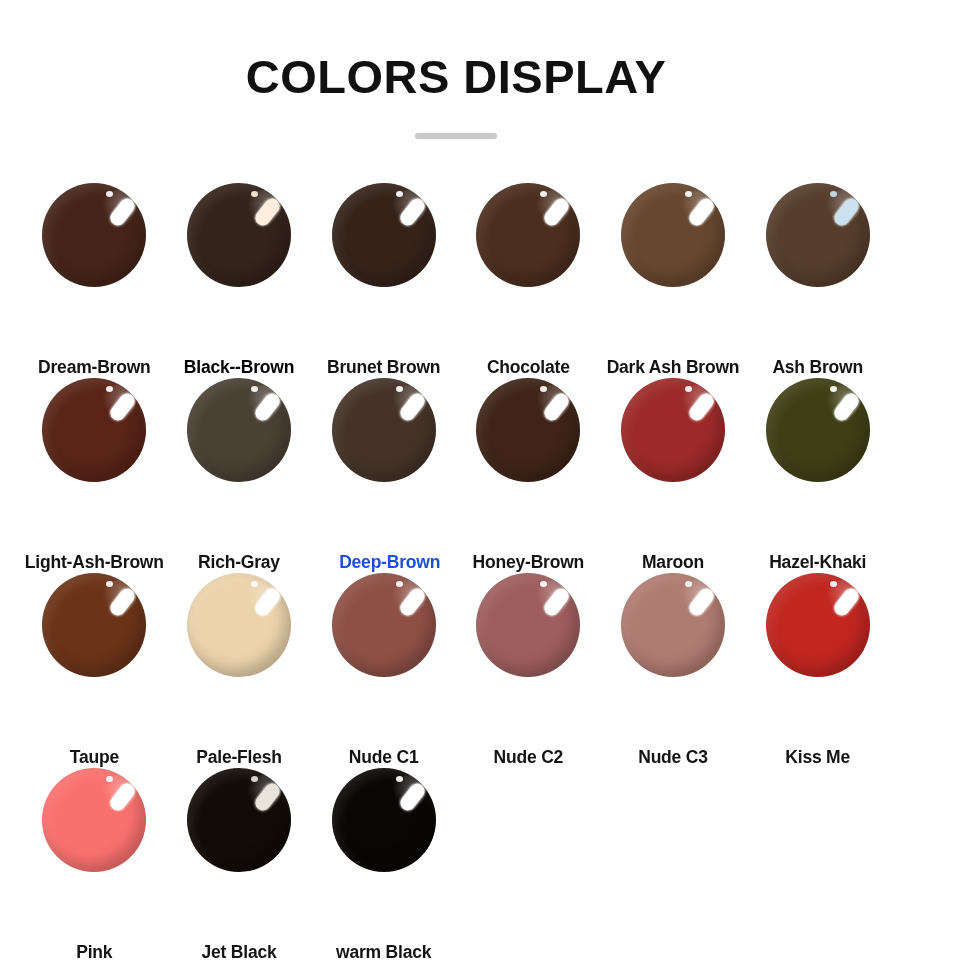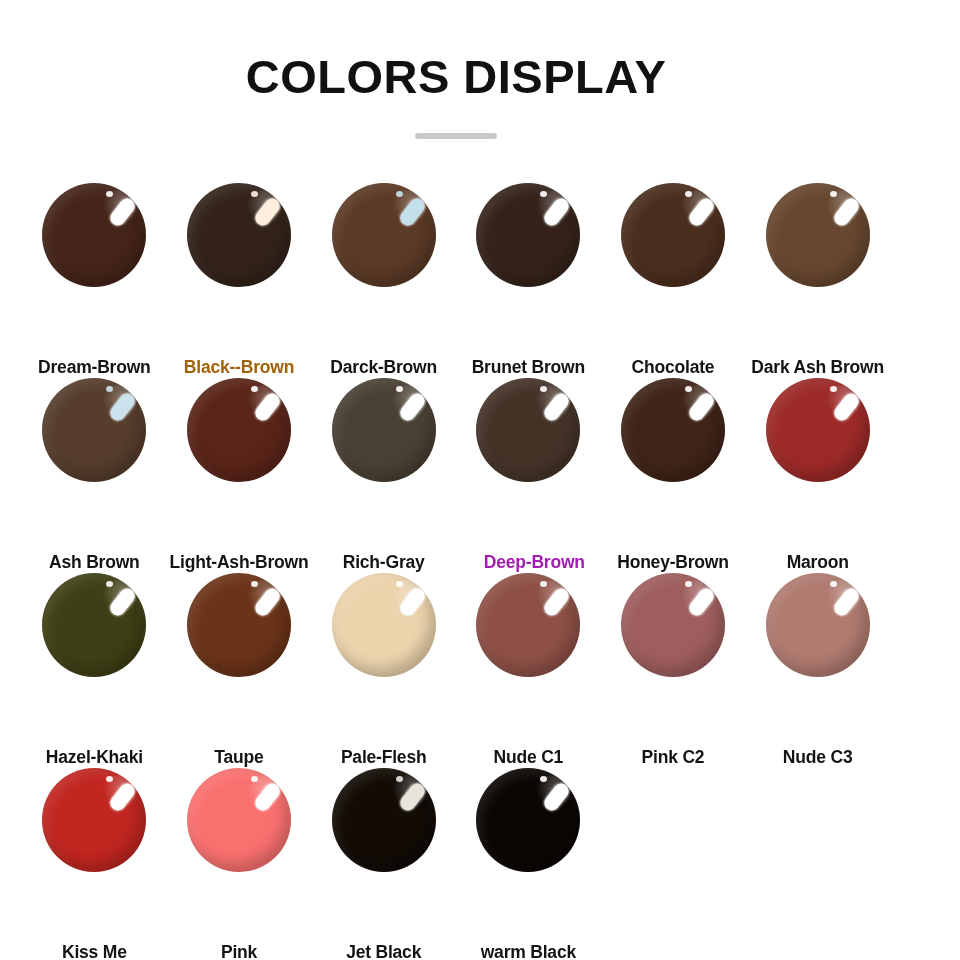--- a/index.html
+++ b/index.html
@@ -133,31 +133,21 @@
         <div class="swatch-label" style="color: rgb(20, 20, 20);">Dream-Brown</div>
       </div>
       <div class="swatch-cell">
         <div class="swatch-dot-wrap">
           <div class="swatch-dot" style="background: rgb(51, 35, 26);">
             <div class="gloss-sheen"></div>
           </div>
           <div class="gloss-capsule" style="background: rgb(255, 238, 221);"></div>
           <div class="gloss-dot" style="background: rgb(255, 238, 221);"></div>
         </div>
-        <div class="swatch-label" style="color: #a16207;">Black--Brown</div>
-      </div>
-      <div class="swatch-cell">
-        <div class="swatch-dot-wrap">
-          <div class="swatch-dot" style="background: rgb(91, 58, 38);">
-            <div class="gloss-sheen"></div>
-          </div>
-          <div class="gloss-capsule" style="background: rgb(195, 224, 234);"></div>
-          <div class="gloss-dot" style="background: rgb(195, 224, 234);"></div>
-        </div>
-        <div class="swatch-label" style="color: rgb(20, 20, 20);">Darck-Brown</div>
+        <div class="swatch-label" style="color: #000000;">Black--Brown</div>
       </div>
       <div class="swatch-cell">
         <div class="swatch-dot-wrap">
           <div class="swatch-dot" style="background: rgb(53, 35, 26);">
             <div class="gloss-sheen"></div>
           </div>
           <div class="gloss-capsule" style="background: rgb(255, 255, 255);"></div>
           <div class="gloss-dot" style="background: rgb(255, 255, 255);"></div>
         </div>
         <div class="swatch-label" style="color: rgb(20, 20, 20);">Brunet Brown</div>
@@ -213,21 +203,21 @@
         <div class="swatch-label" style="color: rgb(20, 20, 20);">Rich-Gray</div>
       </div>
       <div class="swatch-cell">
         <div class="swatch-dot-wrap">
           <div class="swatch-dot" style="background: rgb(69, 51, 40);">
             <div class="gloss-sheen"></div>
           </div>
           <div class="gloss-capsule" style="background: rgb(255, 255, 255);"></div>
           <div class="gloss-dot" style="background: rgb(255, 255, 255);"></div>
         </div>
-        <div class="swatch-label" style="color: #a21caf; margin-left: 12px;">Deep-Brown</div>
+        <div class="swatch-label" style="color: #1d4ed8; margin-left: 12px;">Deep-Brown</div>
       </div>
       <div class="swatch-cell">
         <div class="swatch-dot-wrap">
           <div class="swatch-dot" style="background: rgb(63, 36, 23);">
             <div class="gloss-sheen"></div>
           </div>
           <div class="gloss-capsule" style="background: rgb(255, 255, 255);"></div>
           <div class="gloss-dot" style="background: rgb(255, 255, 255);"></div>
         </div>
         <div class="swatch-label" style="color: rgb(20, 20, 20);">Honey-Brown</div>
@@ -283,21 +273,21 @@
         <div class="swatch-label" style="color: rgb(20, 20, 20);">Nude C1</div>
       </div>
       <div class="swatch-cell">
         <div class="swatch-dot-wrap">
           <div class="swatch-dot" style="background: rgb(158, 94, 93);">
             <div class="gloss-sheen"></div>
           </div>
           <div class="gloss-capsule" style="background: rgb(255, 255, 255);"></div>
           <div class="gloss-dot" style="background: rgb(255, 255, 255);"></div>
         </div>
-        <div class="swatch-label" style="color: rgb(20, 20, 20);">Pink C2</div>
+        <div class="swatch-label" style="color: rgb(20, 20, 20);">Nude C2</div>
       </div>
       <div class="swatch-cell">
         <div class="swatch-dot-wrap">
           <div class="swatch-dot" style="background: rgb(176, 123, 112);">
             <div class="gloss-sheen"></div>
           </div>
           <div class="gloss-capsule" style="background: rgb(255, 255, 255);"></div>
           <div class="gloss-dot" style="background: rgb(255, 255, 255);"></div>
         </div>
         <div class="swatch-label" style="color: rgb(20, 20, 20);">Nude C3</div>

